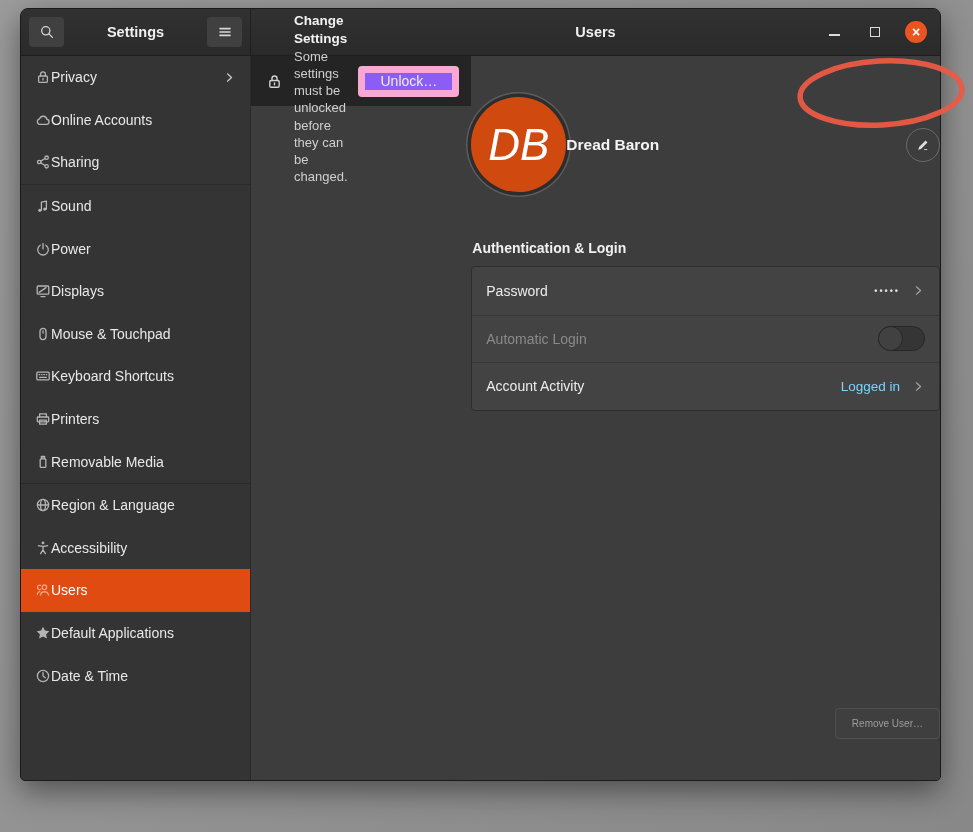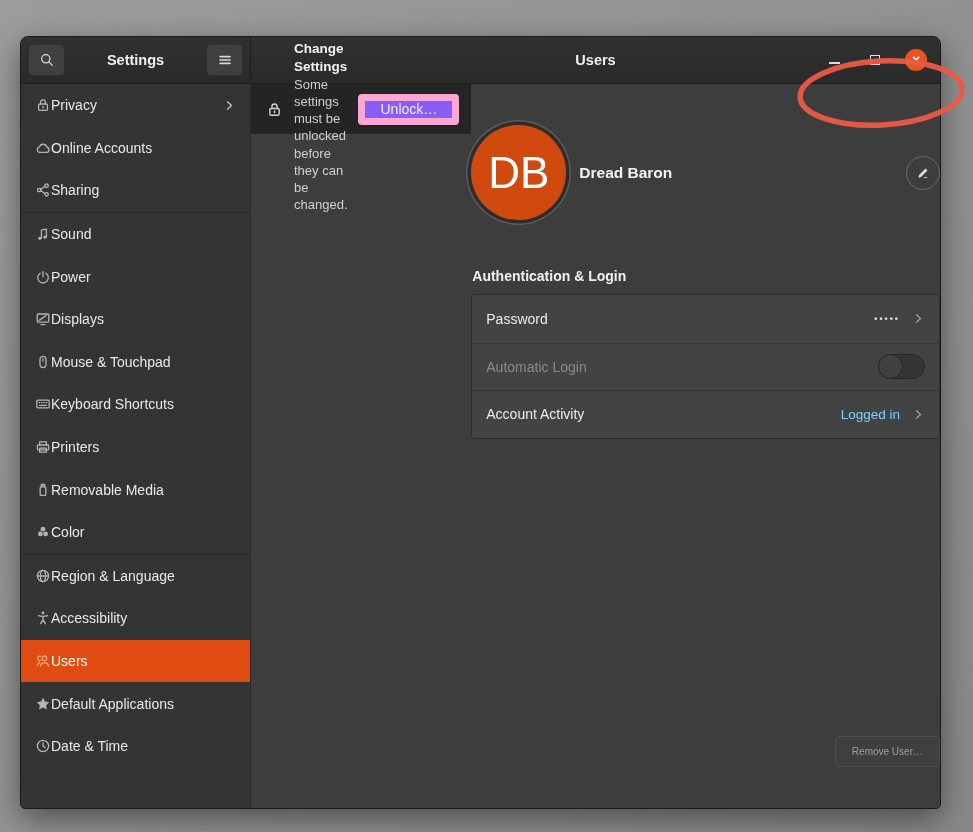--- a/index.html
+++ b/index.html
@@ -1,20 +1,20 @@
 <!DOCTYPE html>
 <html><head>
 <meta charset="utf-8">
 <style>
   * { margin:0; padding:0; box-sizing:border-box; }
   html,body { width:973px; height:832px; font-family:"Liberation Sans","DejaVu Sans",sans-serif; }
   .stage { position:relative; width:973px; height:832px; background:linear-gradient(135deg,#9c9c9c,#888888); overflow:hidden; }
 
   .window {
-    position:absolute; left:20px; top:36px; width:921px; height:773px;
+    position:absolute; left:20px; top:8px; width:921px; height:773px;
     background:#3d3d3d; border-radius:8px 8px 5px 5px; overflow:hidden;
     border:1px solid #1a1a1a; box-shadow:0 10px 30px rgba(0,0,0,.45);
     display:flex; flex-direction:column;
   }
 
   
   .titlebar { height:47px; display:flex; flex:0 0 47px; background:linear-gradient(#313131,#2a2a2a); border-bottom:1px solid #1e1e1e; }
   .tb-left { width:230px; flex:0 0 230px; display:flex; align-items:center; padding:0 8px; border-right:1px solid #1f1f1f; }
   .tb-right { flex:1; position:relative; display:flex; align-items:center; justify-content:center; }
   .hdr-btn { width:35px; height:30px; border:none; border-radius:4px; background:#404040; color:#d6d6d6; display:flex; align-items:center; justify-content:center; cursor:pointer; }
@@ -47,22 +47,22 @@
   .banner { height:50px; flex:0 0 50px; background:#242424; display:flex; align-items:center; padding-left:15px; gap:11px; }
   .banner .icn { width:17px; height:17px; color:#d2d2d2; flex:0 0 17px; }
   .banner-text { line-height:1.32; }
   .banner-title { color:#f2f2f2; font-weight:bold; font-size:13.5px; }
   .banner-sub { color:#cfcfcf; font-size:13px; }
   .unlock-btn { margin-left:auto; margin-right:12px; height:31px; padding:0 15px; background:#8b5cf6; border:7px solid #f9a8d4; border-radius:4px; color:#eeeeee; font-size:14px; cursor:pointer; font-family:inherit; }
 
   .page { flex:1; width:394px; margin:0 auto; display:flex; flex-direction:column; padding-top:41px; min-height:0; }
 
   .user-row { display:flex; align-items:center; }
-  .avatar { width:95px; height:95px; border-radius:50%; background:#d04a10; color:#fff; display:flex; align-items:center; justify-content:center; font-size:44px; font-weight:500; letter-spacing:0; box-shadow:0 0 0 3.5px #2d2d2d, 0 0 0 5px #5c5c5c; cursor:pointer; }
-  .user-name { margin-left:13px; color:#f4f4f4; font-weight:bold; font-size:15.5px; }
+  .avatar { width:95px; height:95px; border-radius:50%; background:#d04a10; color:#fff; display:flex; align-items:center; justify-content:center; font-size:44px; font-weight:500; letter-spacing:0; box-shadow:0 0 0 3.5px #2d2d2d, 0 0 0 5px #5c5c5c; cursor:pointer;font-style:italic; }
+  .user-name { margin-left:0; color:#f4f4f4; font-weight:bold; font-size:15.5px; }
   .edit-btn { margin-left:auto; margin-right:0; width:34px; height:34px; border-radius:50%; background:#3d3d3d; border:1px solid #6b6b6b; color:#dedede; display:flex; align-items:center; justify-content:center; cursor:pointer; }
   .edit-btn svg { width:14px; height:14px; fill:currentColor; stroke:none; }
 
   .section-heading { margin:48px 0 10px 1px; color:#f0f0f0; font-size:14px; font-weight:bold; }
 
   .listbox { border:1px solid #2d2d2d; border-radius:4px; overflow:hidden; }
   .row { height:47.5px; background:#434343; display:flex; align-items:center; padding:0 14px; cursor:pointer; }
   .row + .row { border-top:1px solid #373737; }
   .row-label { color:#ececec; font-size:14px; flex:1; }
   .row.disabled .row-label { color:#8a8a8a; }
@@ -267,26 +267,20 @@
                 <use href="#i-printer"></use>
               </svg>
               <span class="lbl">Printers</span>
             </div>
             <div class="side-item">
               <svg class="icn">
                 <use href="#i-usb"></use>
               </svg>
               <span class="lbl">Removable Media</span>
             </div>
-            <div class="side-item">
-              <svg class="icn">
-                <use href="#i-color"></use>
-              </svg>
-              <span class="lbl">Color</span>
-            </div>
             <div class="side-sep"></div>
             <div class="side-item">
               <svg class="icn">
                 <use href="#i-globe"></use>
               </svg>
               <span class="lbl">Region &amp; Language</span>
             </div>
             <div class="side-item">
               <svg class="icn">
                 <use href="#i-accessibility"></use>

